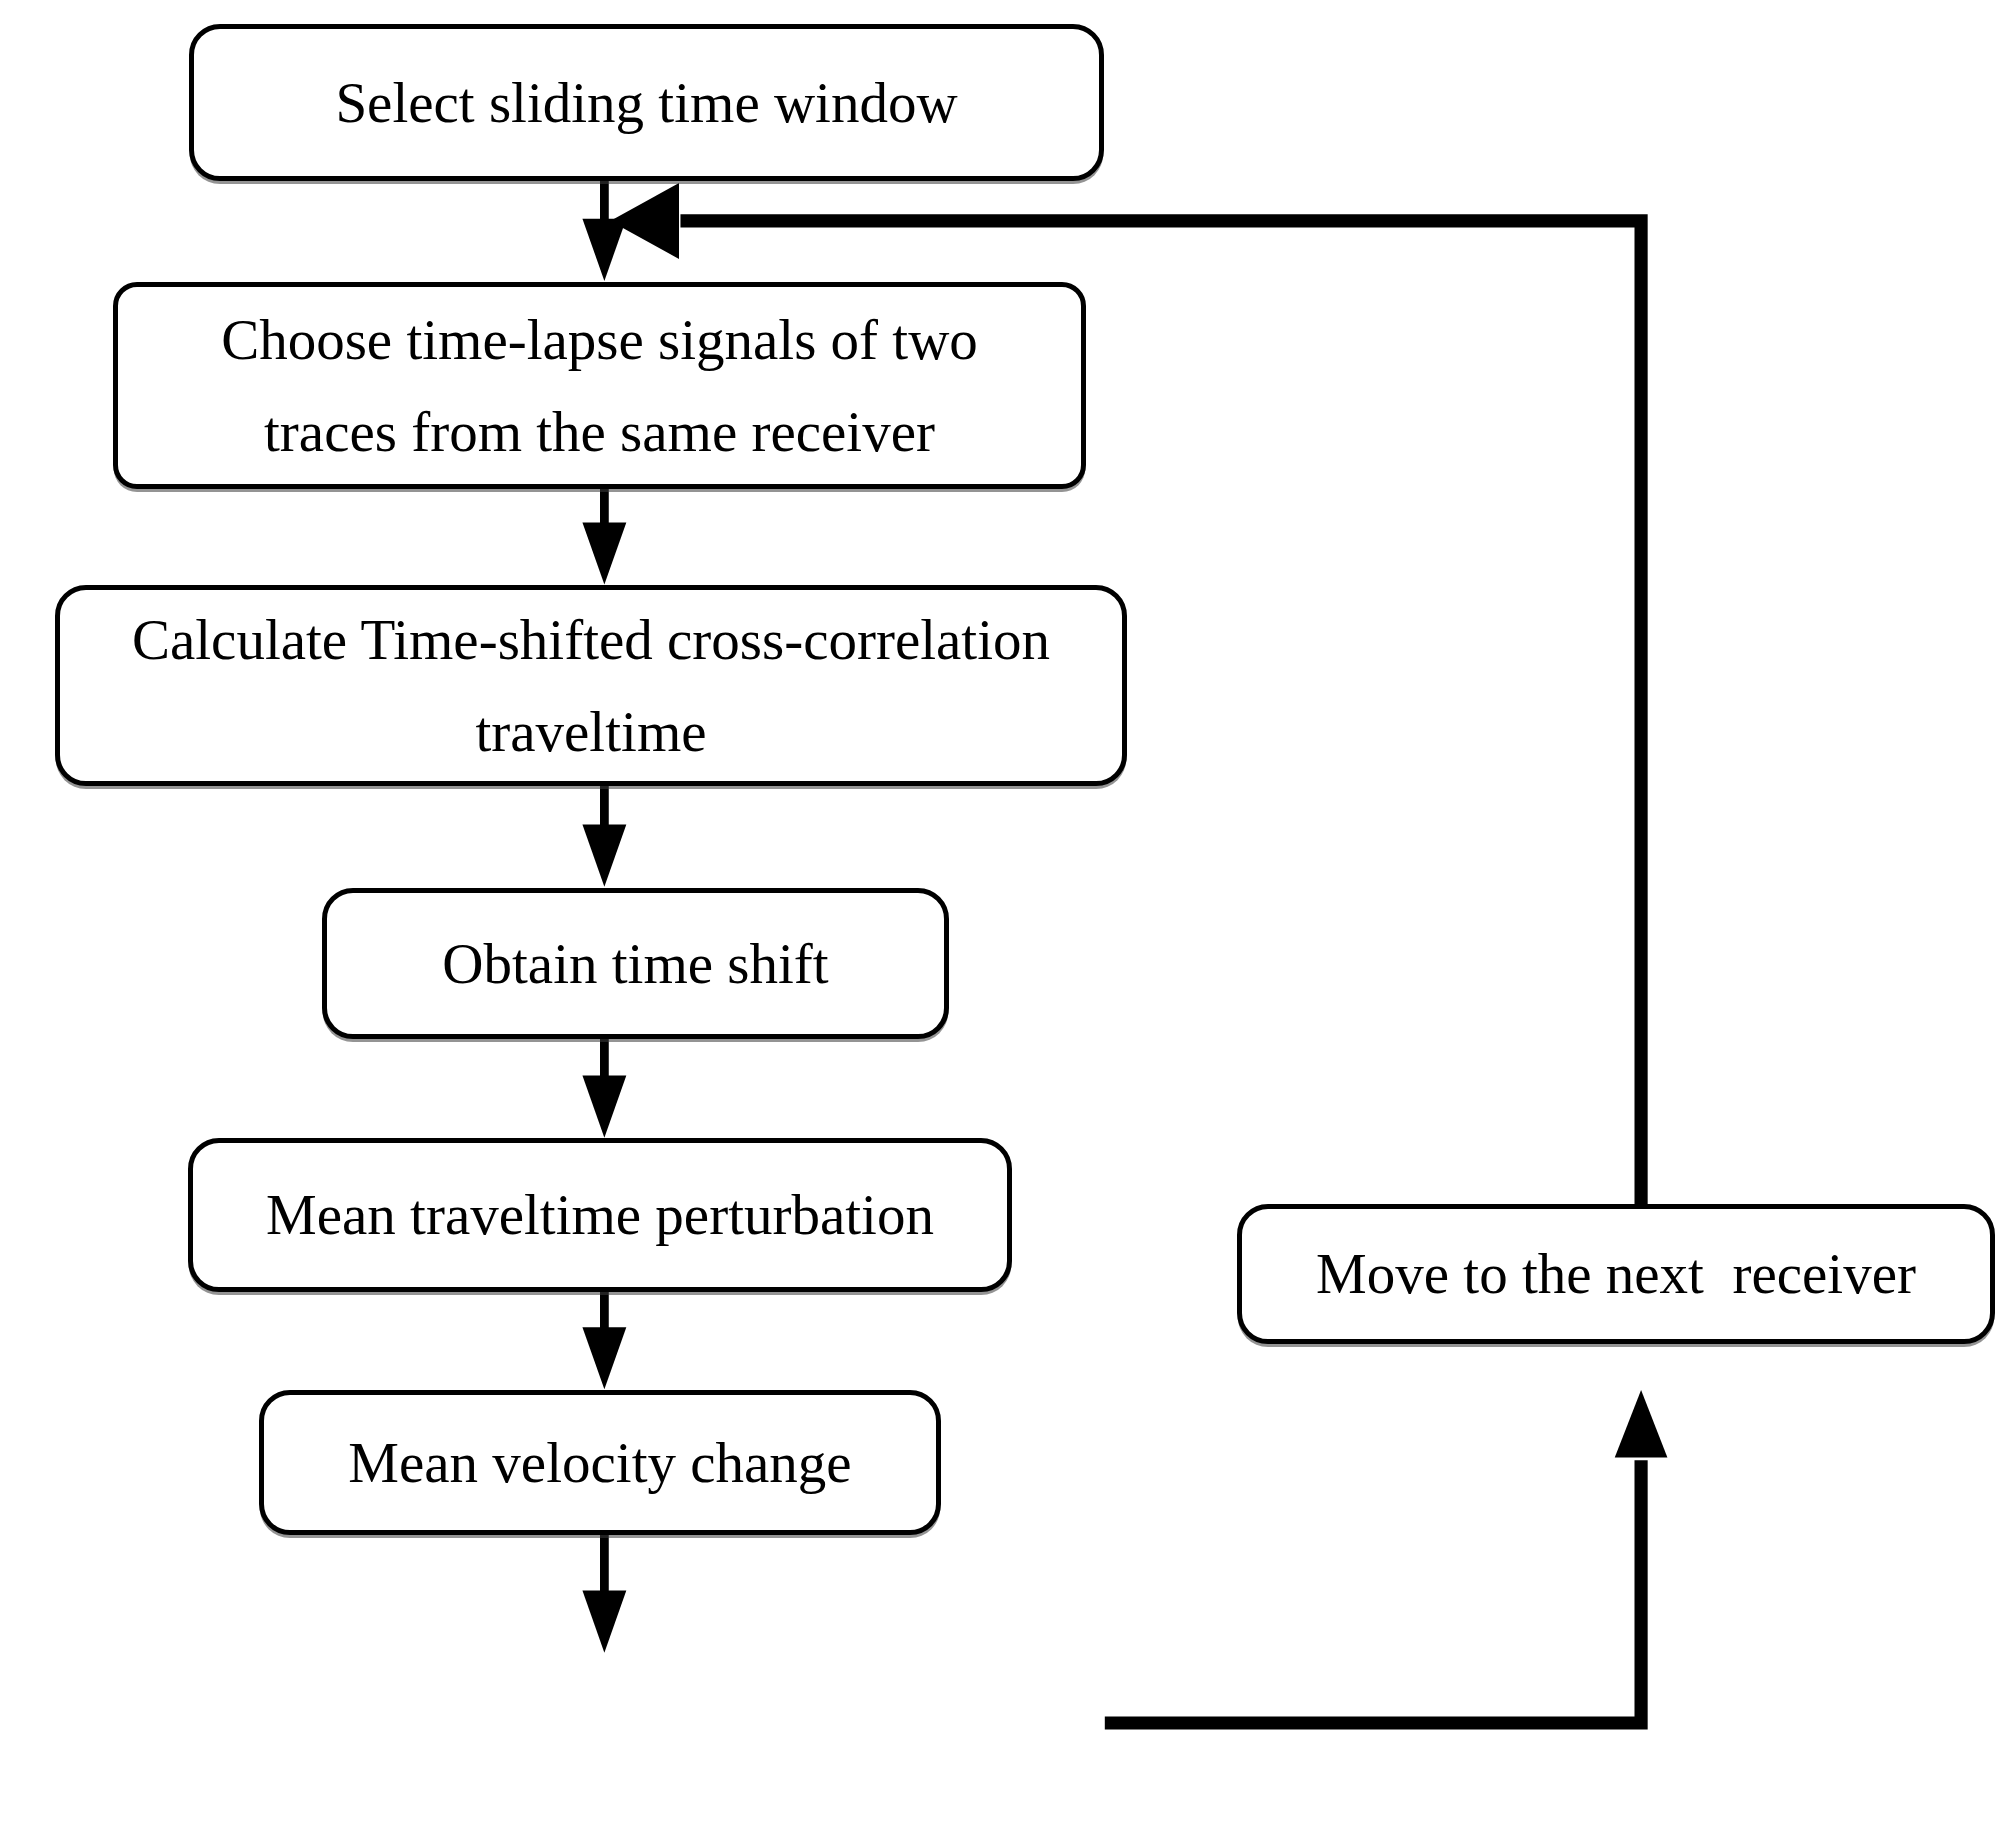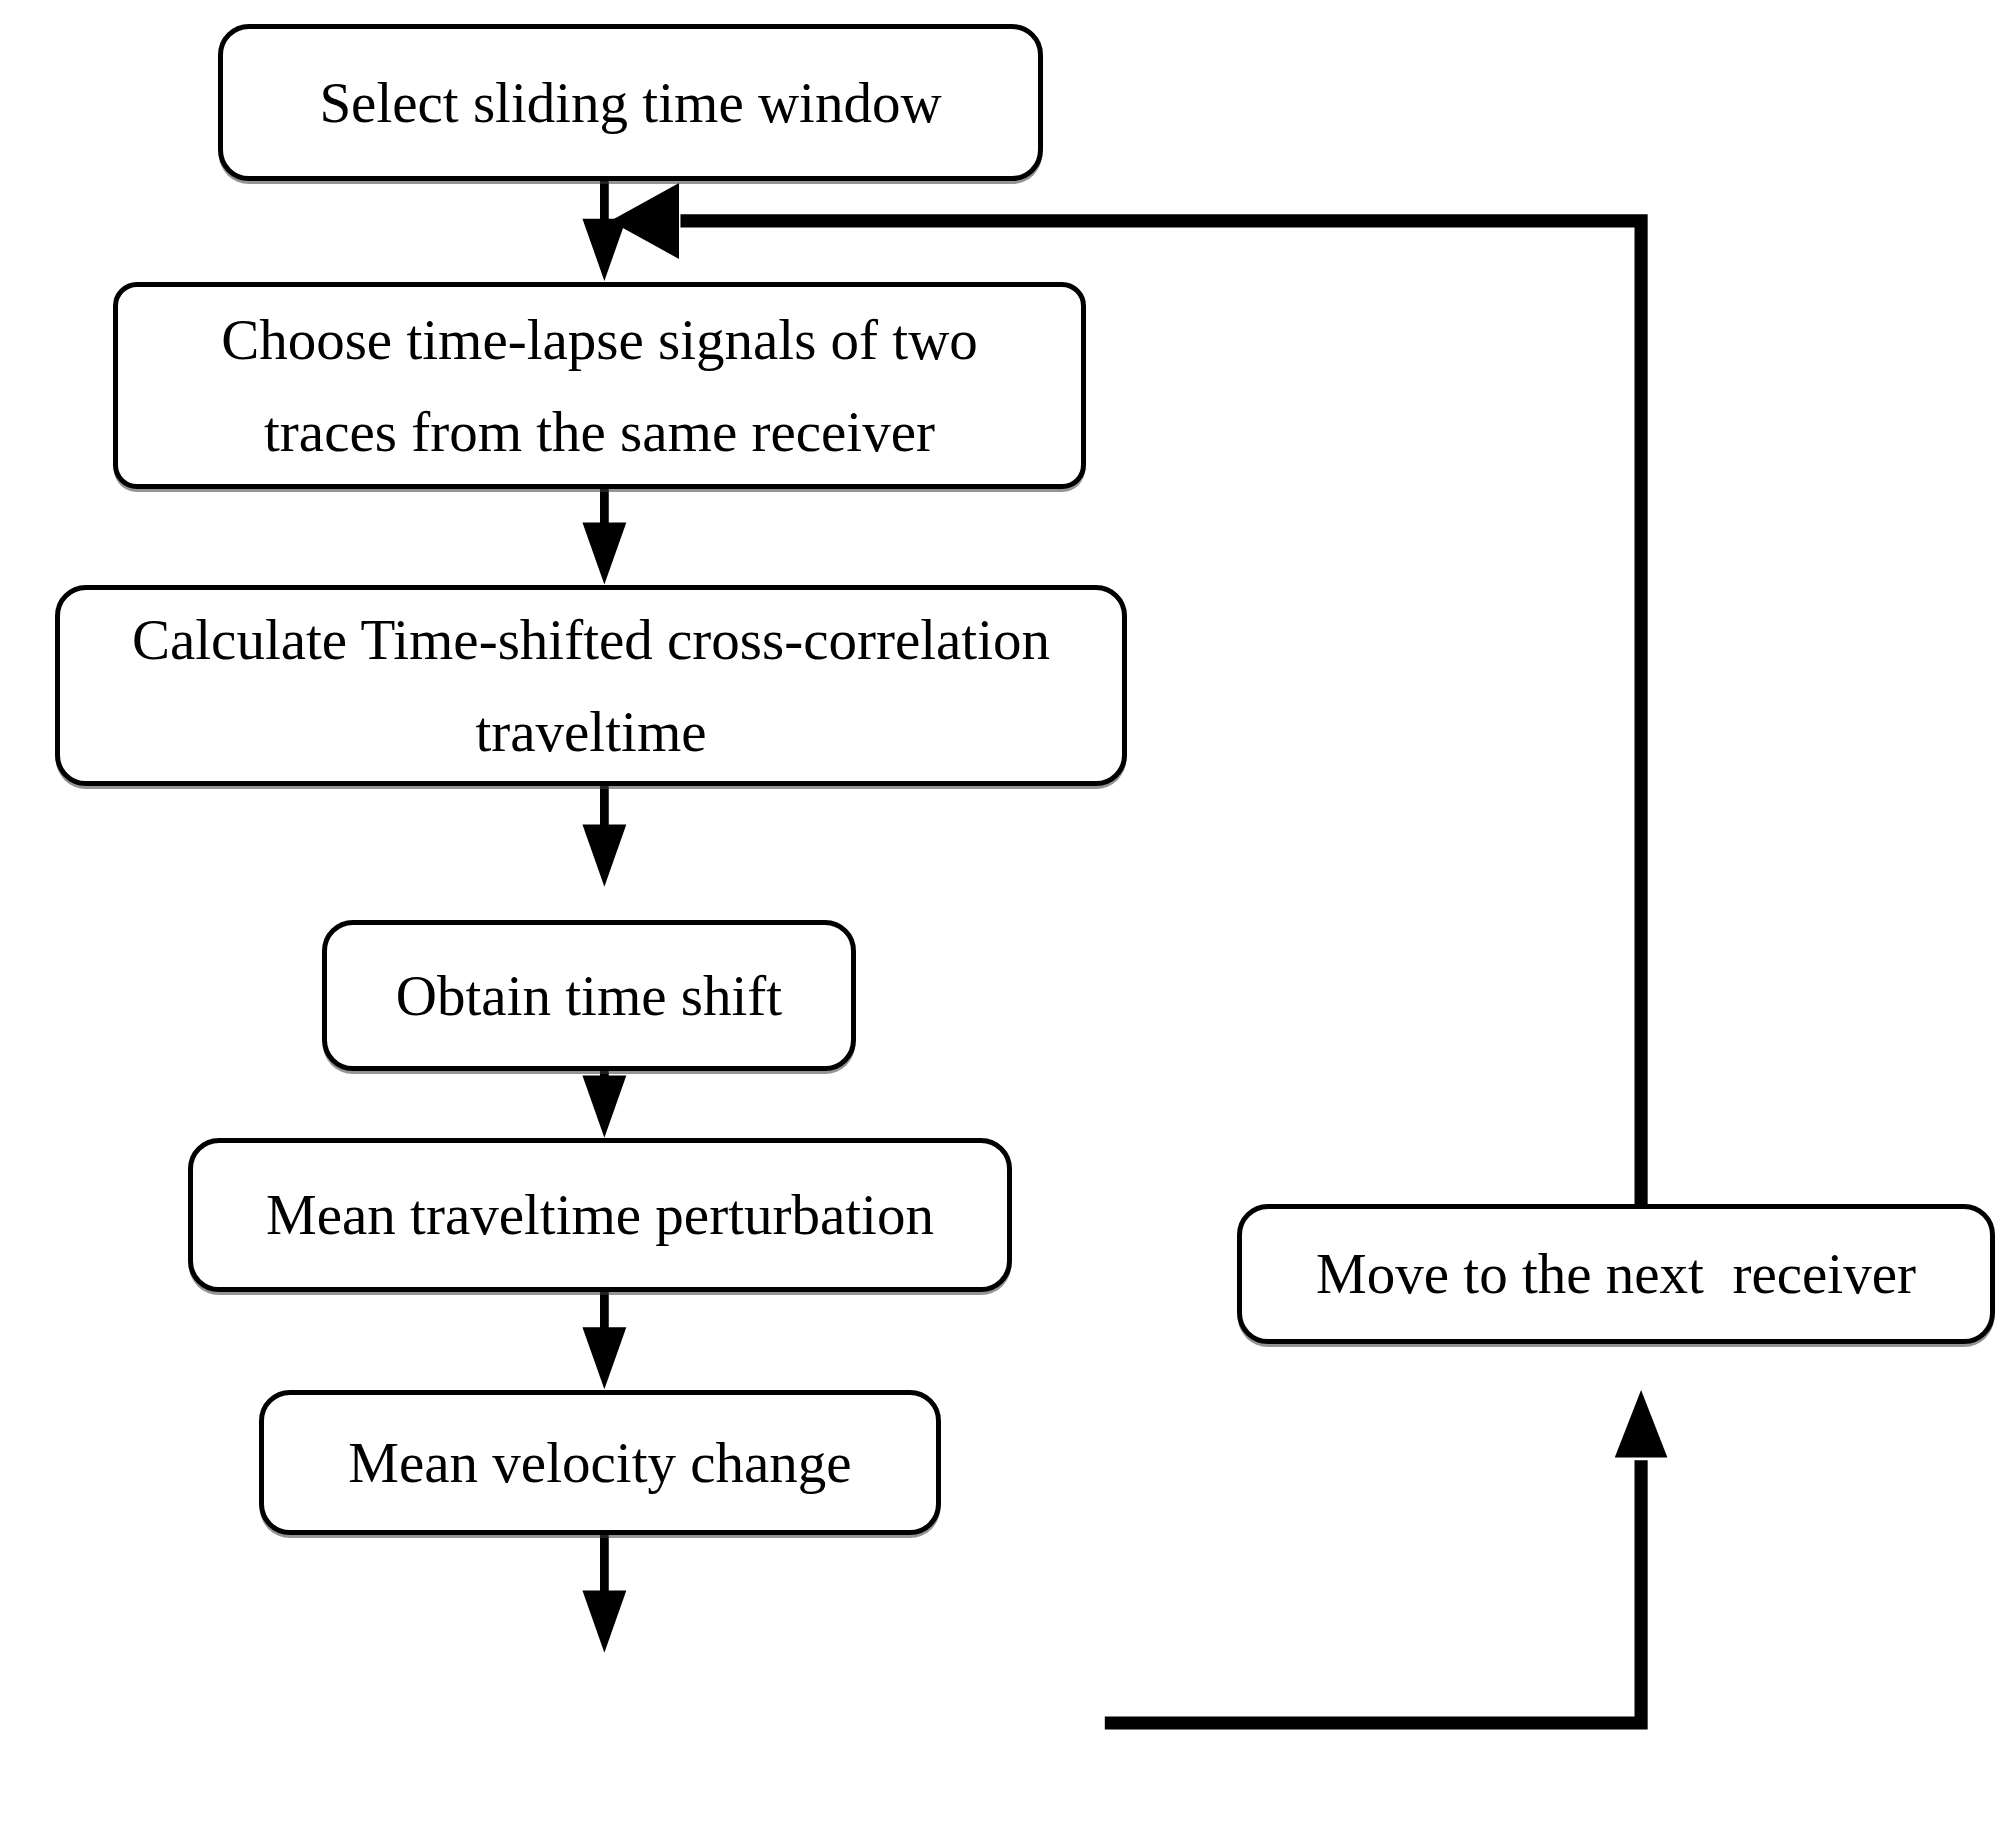--- a/index.html
+++ b/index.html
@@ -25,24 +25,24 @@
     align-items: center;
     justify-content: center;
     font-family: "Liberation Serif", "DejaVu Serif", serif;
     font-size: 57px;
     line-height: 1.6;
     color: #000000;
     text-align: center;
     white-space: pre-wrap;
     box-shadow: 0 3.7px 0 -0.7px rgba(60,60,60,0.55);
   }
-  .b0 { left: 189px;  top: 24px;   width: 825px; height: 157px; margin-left: 29px; }
+  .b0 { left: 189px;  top: 24px;   width: 915px; height: 157px; }
   .b1 { left: 113px;  top: 282px;  width: 973px; height: 207px; border-radius: 24px; }
   .b2 { left: 55px;   top: 585px;  width: 1072px; height: 201px; }
-  .b3 { left: 322px;  top: 888px; width: 534px;  height: 151px; margin-top: 32px; }
+  .b3 { left: 322px;  top: 888px; width: 627px;  height: 151px; }
   .b4 { left: 188px;  top: 1138px; width: 824px; height: 154px; align-items: center; }
   .b5 { left: 259px;  top: 1390px; width: 682px;  height: 145px; }
   .b6 { left: 91px;  top: 1654px; width: 1018px; height: 155px; }
   .b7 { left: 1237px; top: 1204px; width: 758px; height: 140px; }
   .stroke { stroke: #000000; fill: none; }
   .head { fill: #000000; stroke: none; }
 </style>
 </head>
 <body>
 

